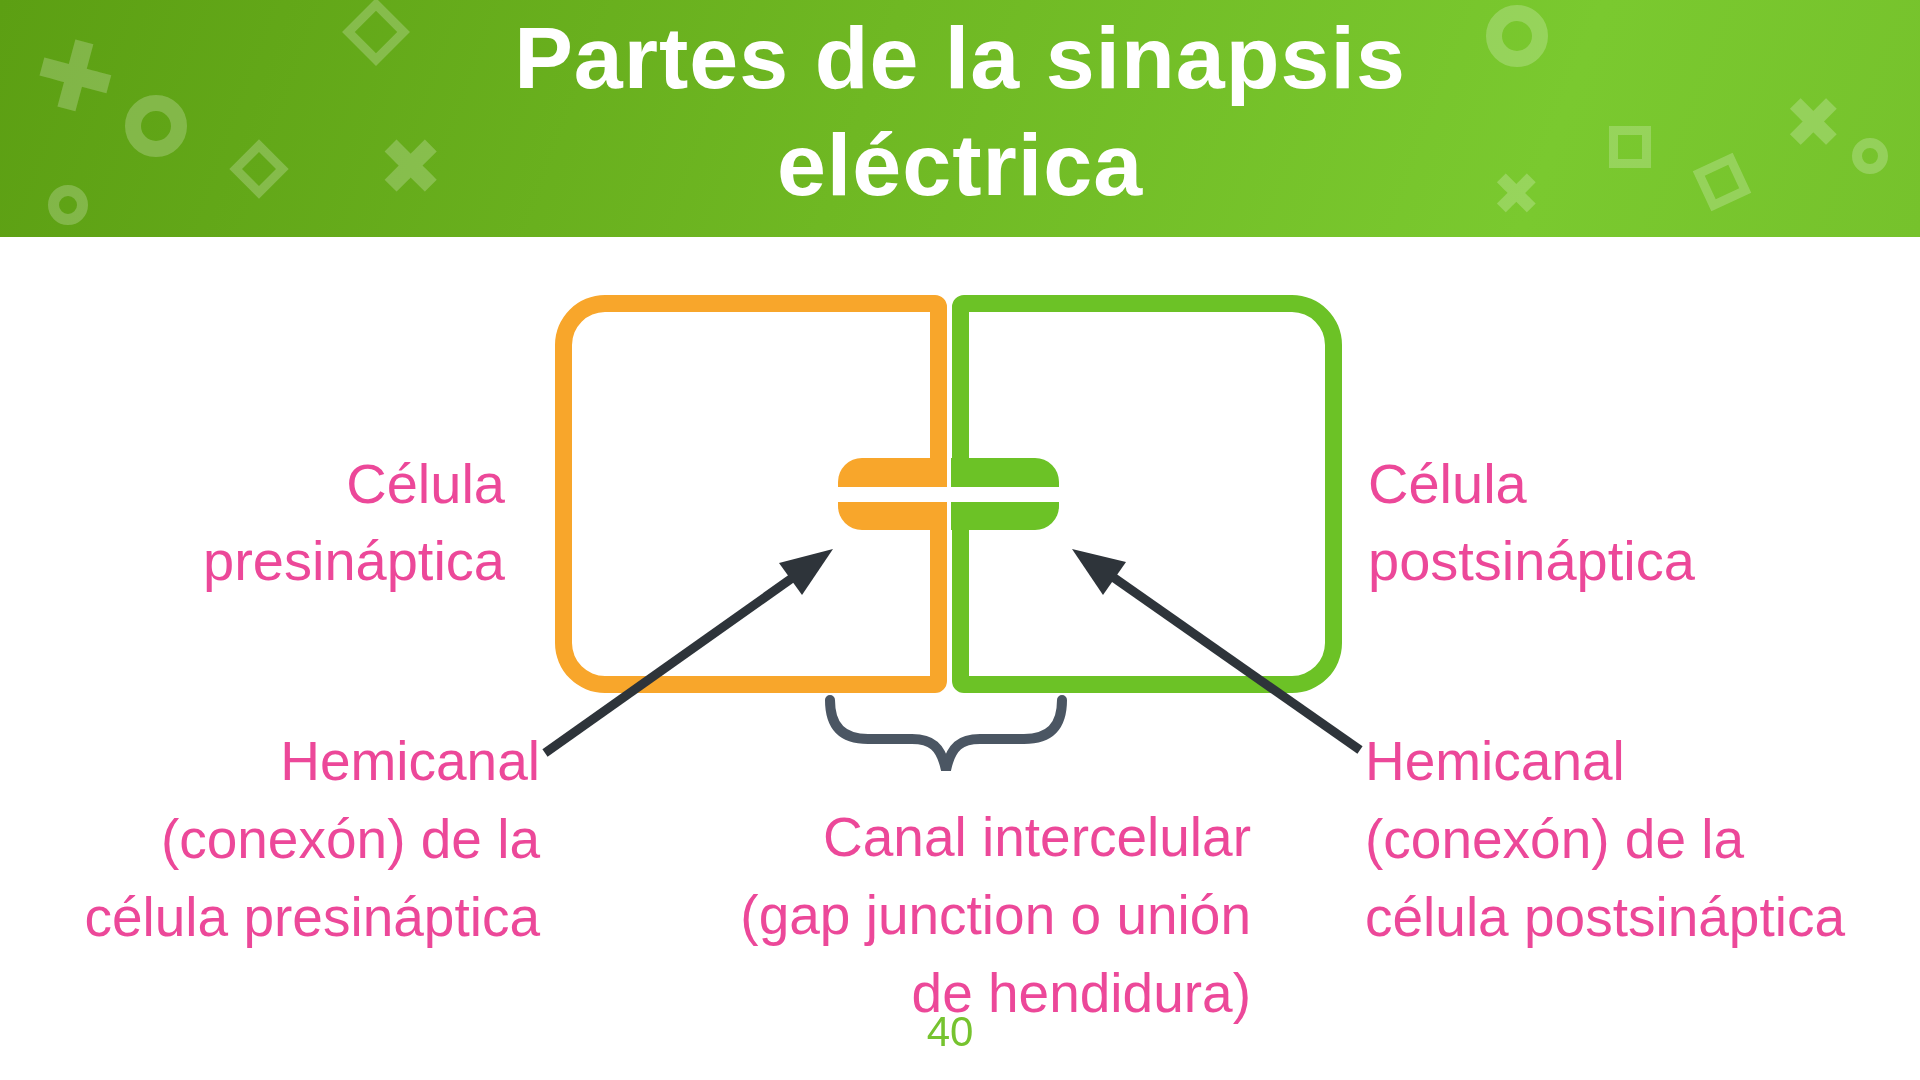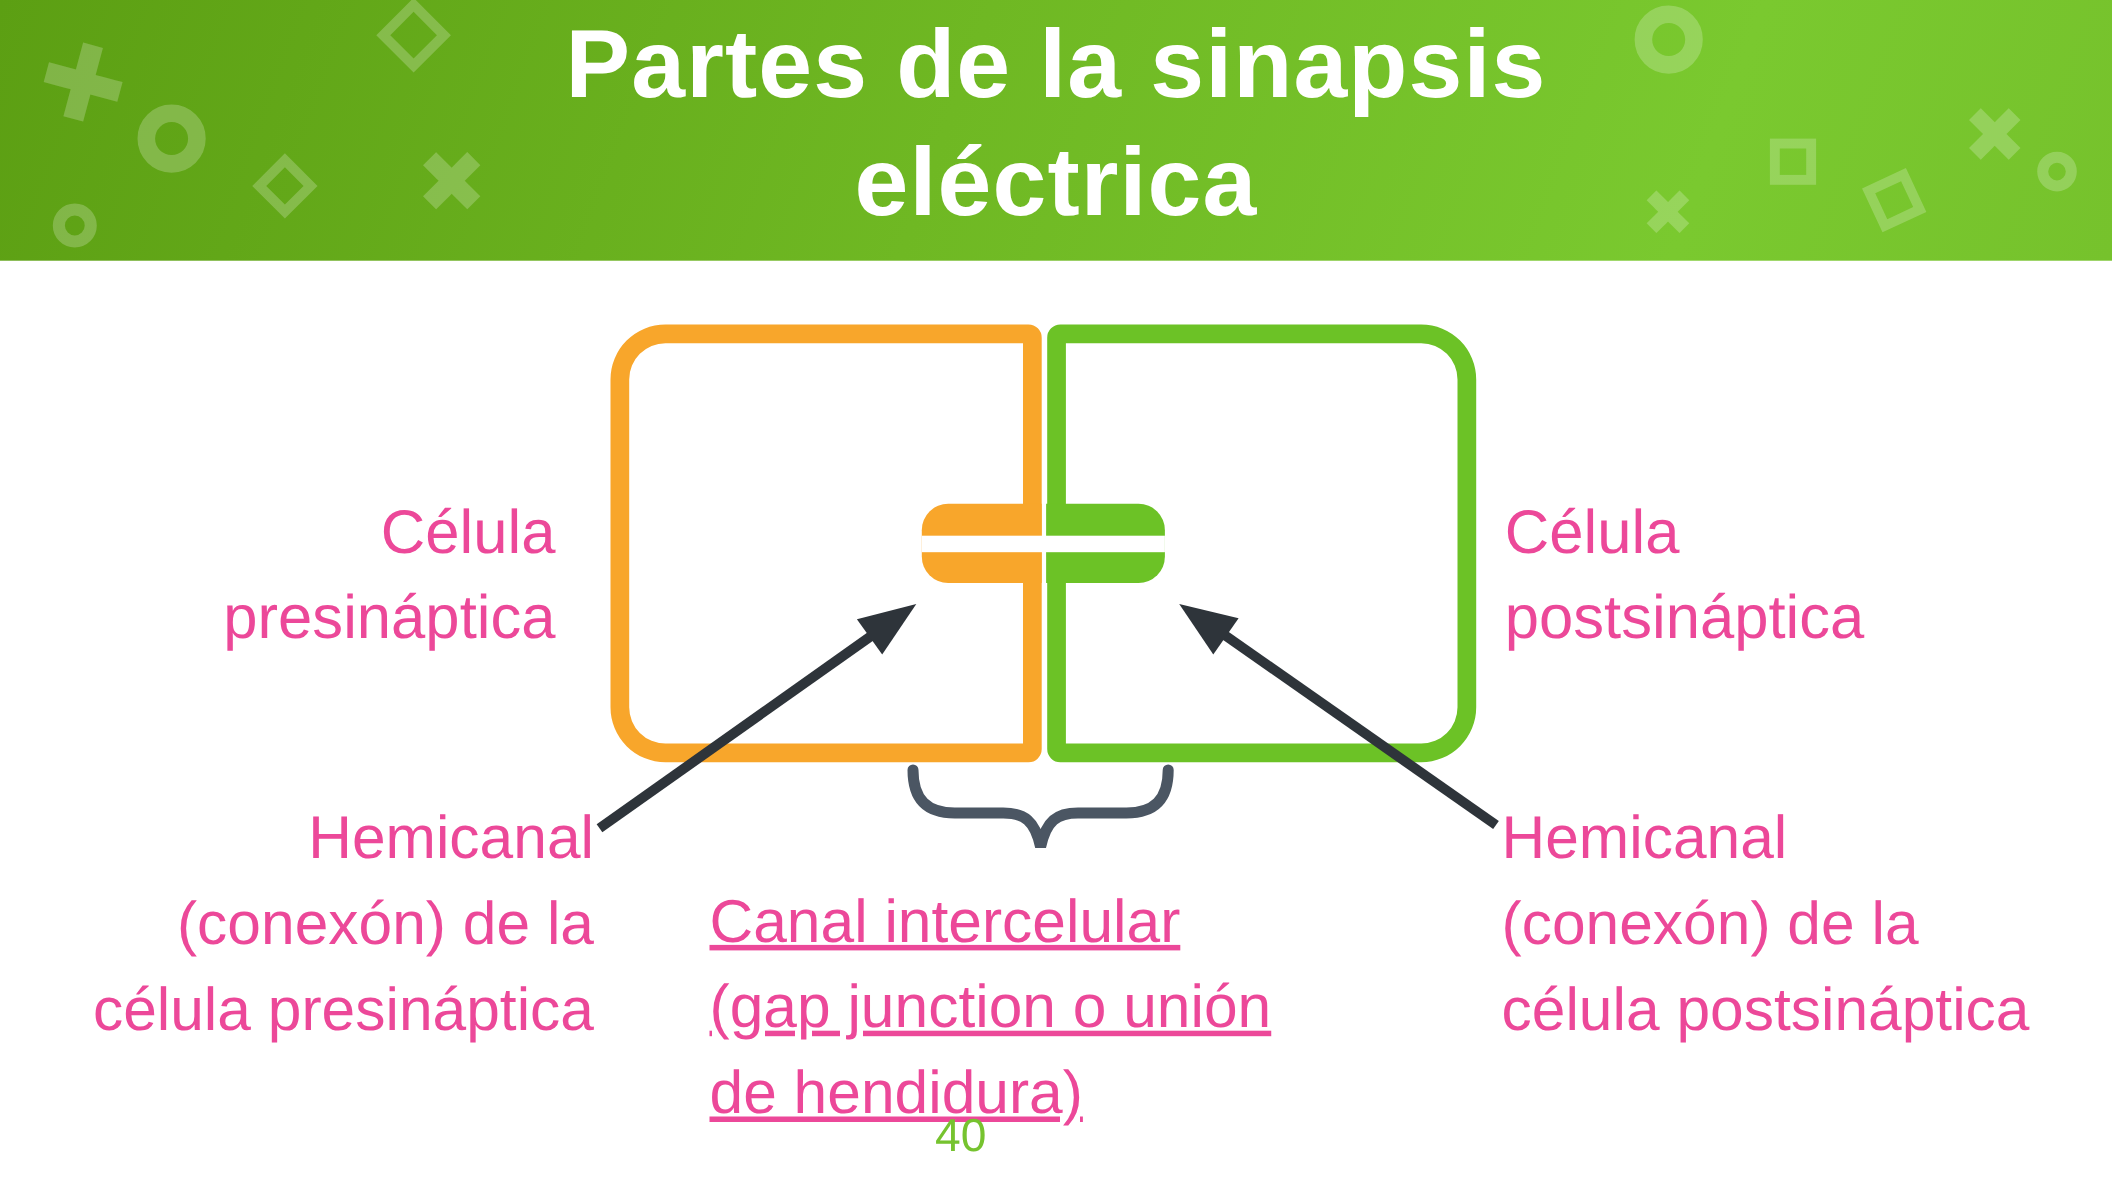--- a/index.html
+++ b/index.html
@@ -49,24 +49,24 @@
   
   .lbl{
     position:absolute;color:#ec4899;white-space:pre-line;
     font-family:"Liberation Sans","DejaVu Sans",sans-serif;
   }
   .lbl-cell{font-size:56px;line-height:1.38;}
   .lbl-cell-pre{left:130px;top:445px;width:375px;text-align:right;}
   .lbl-cell-post{left:1368px;top:445px;width:440px;text-align:left;}
   .lbl-note{font-size:55px;line-height:1.42;}
   .lbl-hemi-pre{left:30px;top:722px;width:510px;text-align:right;}
-  .lbl-canal{left:645px;top:798px;width:606px;text-align:left;text-decoration:underline;}
+  .lbl-canal{left:645px;top:798px;width:606px;text-align:right;}
   .lbl-hemi-post{left:1365px;top:722px;width:540px;text-align:left;}
   .page-num{
-    position:absolute;left:850px;top:1008px;width:200px;text-align:left;
+    position:absolute;left:850px;top:1008px;width:200px;text-align:center;
     font-size:42px;color:#76C32F;
   }
 </style>
 </head>
 <body>
 
 <div class="slide">
 
   <header class="header">
     <span class="deco d-plus" style="left:35px;top:30px;font-size:95px;transform:rotate(15deg);"></span>

